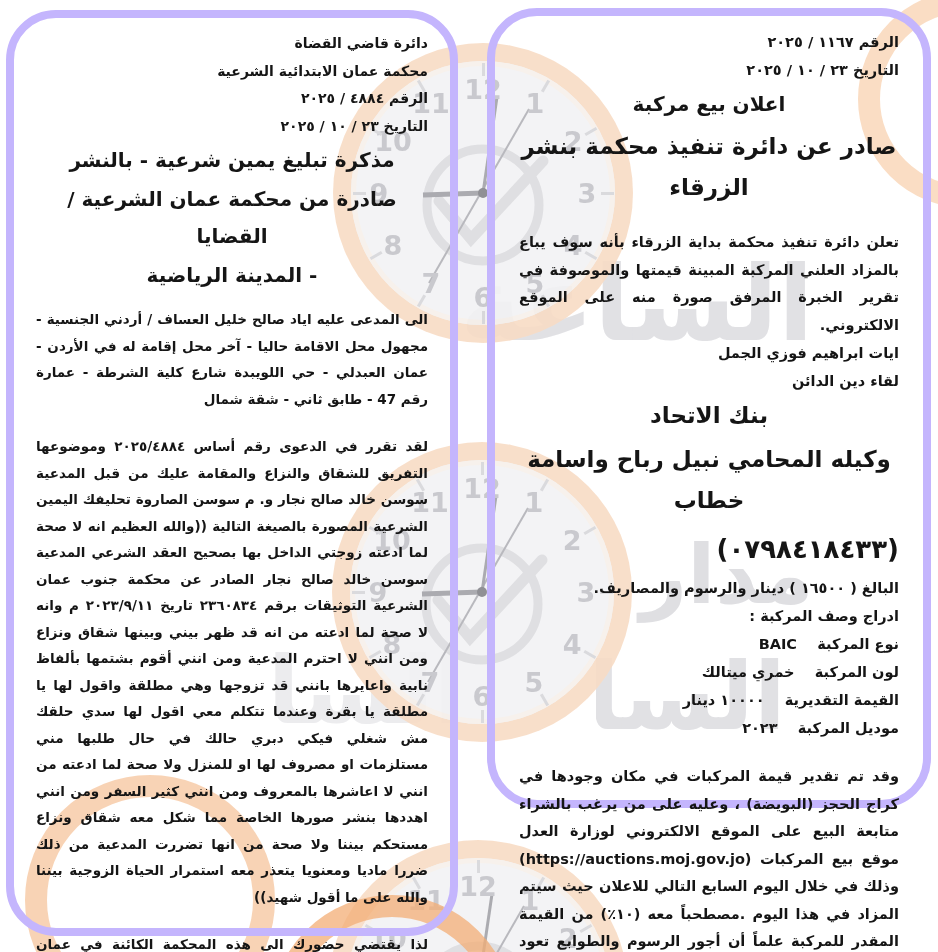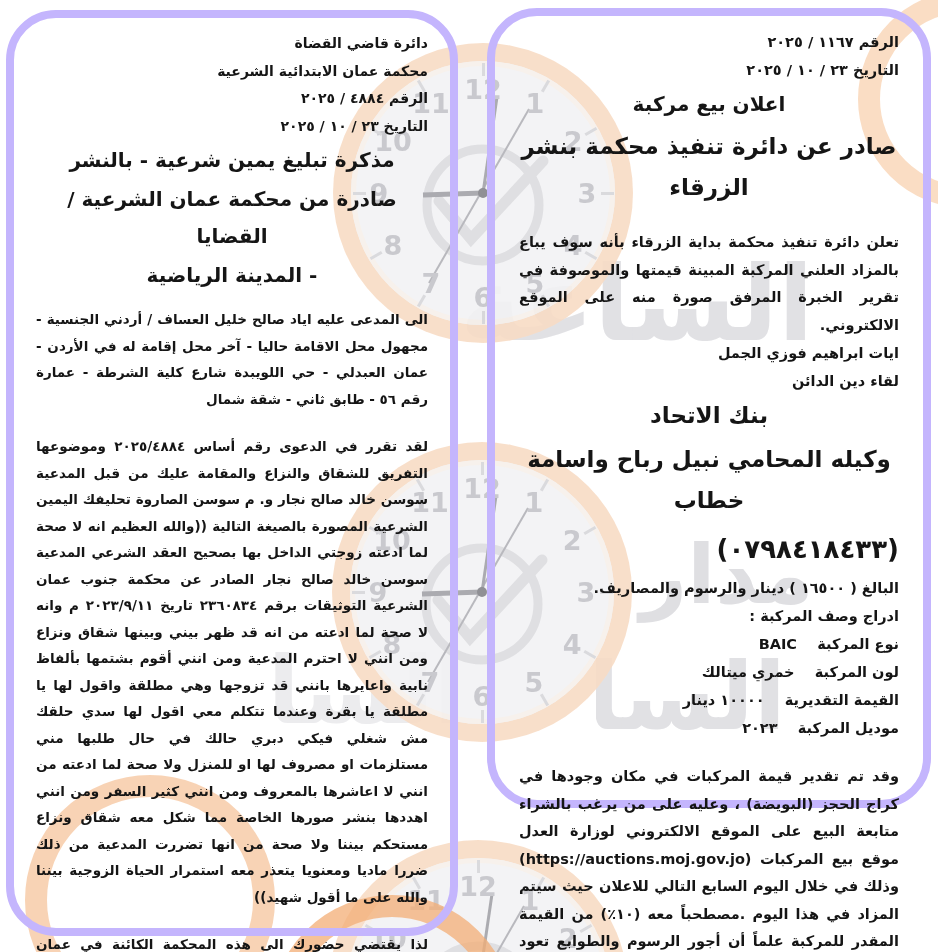--- a/index.html
+++ b/index.html
@@ -143,21 +143,21 @@
   </div>
 
   <div class="panel panel-left" id="left-panel-content">
       <div class="blk meta">دائرة قاضي القضاة</div>
       <div class="blk meta">محكمة عمان الابتدائية الشرعية</div>
       <div class="blk meta">الرقم ٤٨٨٤ / ٢٠٢٥</div>
       <div class="blk meta">التاريخ ٢٣ / ١٠ / ٢٠٢٥</div>
       <div class="blk h1">مذكرة تبليغ يمين شرعية - بالنشر</div>
       <div class="blk h1">صادرة من محكمة عمان الشرعية / القضايا</div>
       <div class="blk h1">- المدينة الرياضية</div>
-      <div class="blk para addr">الى المدعى عليه اياد صالح خليل العساف / أردني الجنسية - مجهول محل الاقامة حاليا - آخر محل إقامة له في الأردن - عمان العبدلي - حي اللويبدة شارع كلية الشرطة - عمارة رقم ٥٦ - طابق ثاني - شقة شمال</div>
+      <div class="blk para addr">الى المدعى عليه اياد صالح خليل العساف / أردني الجنسية - مجهول محل الاقامة حاليا - آخر محل إقامة له في الأردن - عمان العبدلي - حي اللويبدة شارع كلية الشرطة - عمارة رقم 47 - طابق ثاني - شقة شمال</div>
       <div class="blk para">لقد تقرر في الدعوى رقم أساس ٢٠٢٥/٤٨٨٤ وموضوعها التفريق للشقاق والنزاع والمقامة عليك من قبل المدعية سوسن خالد صالح نجار و. م سوسن الصاروة تحليفك اليمين الشرعية المصورة بالصيغة التالية ((والله العظيم انه لا صحة لما ادعته زوجتي الداخل بها بصحيح العقد الشرعي المدعية سوسن خالد صالح نجار الصادر عن محكمة جنوب عمان الشرعية التوثيقات برقم ٢٣٦٠٨٣٤ تاريخ ٢٠٢٣/٩/١١ م وانه لا صحة لما ادعته من انه قد ظهر بيني وبينها شقاق ونزاع ومن انني لا احترم المدعية ومن انني أقوم بشتمها بألفاظ نابية واعايرها بانني قد تزوجها وهي مطلقة واقول لها يا مطلقة يا بقرة وعندما تتكلم معي اقول لها سدي حلقك مش شغلي فيكي دبري حالك في حال طلبها مني مستلزمات او مصروف لها او للمنزل ولا صحة لما ادعته من انني لا اعاشرها بالمعروف ومن انني كثير السفر ومن انني اهددها بنشر صورها الخاصة مما شكل معه شقاق ونزاع مستحكم بيننا ولا صحة من انها تضررت المدعية من ذلك ضررا ماديا ومعنويا يتعذر معه استمرار الحياة الزوجية بيننا والله على ما أقول شهيد))</div>
       <div class="blk para">لذا يقتضي حضورك الى هذه المحكمة الكائنة في عمان المدينة الرياضية شارع الشهيد وذلك في موعد الجلسة القادم الواقع يوم الأحد ٢٠٢٥/١١/١٦م الساعة ٩,٠٠ صباحاً لحلفها فاذا لم تحضر ولم تبد للمحكمة معذرة مشروعة لتخلفك يجري بحقك الايجاب الشرعي</div>
     </div>
 
   <div class="panel panel-right" id="right-panel-content">
       <div class="blk meta">الرقم ١١٦٧ / ٢٠٢٥</div>
       <div class="blk meta">التاريخ ٢٣ / ١٠ / ٢٠٢٥</div>
       <div class="blk h1">اعلان بيع مركبة</div>
       <div class="blk h2">صادر عن دائرة تنفيذ محكمة بنشر الزرقاء</div>
       <div class="blk para">تعلن دائرة تنفيذ محكمة بداية الزرقاء بأنه سوف يباع بالمزاد العلني المركبة المبينة قيمتها والموصوفة في تقرير الخبرة المرفق صورة منه على الموقع الالكتروني.</div>

